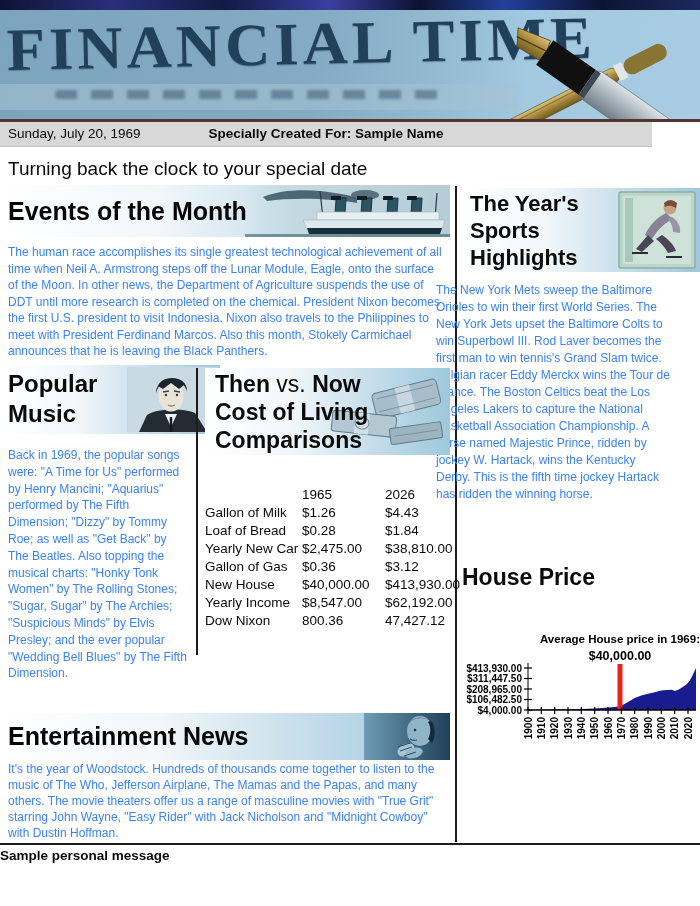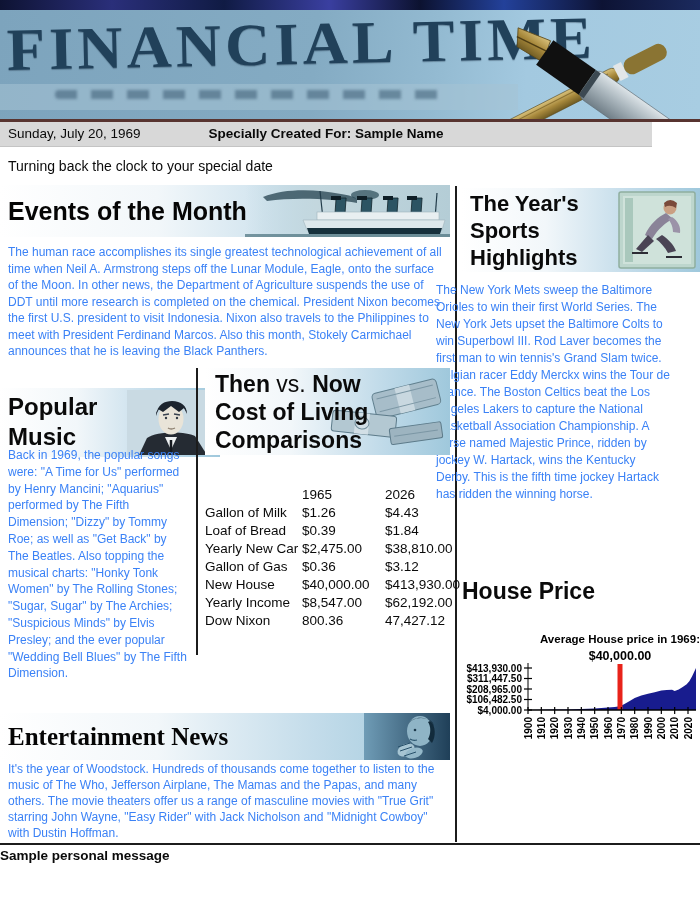--- a/index.html
+++ b/index.html
@@ -18,61 +18,61 @@
   .masthead-bottomline{position:absolute;left:0;bottom:0;width:100%;height:3px;background:#583430;}
   .masthead-title{position:absolute;left:6px;top:16px;font-family:"Liberation Serif","DejaVu Serif",serif;
     font-size:60px;font-weight:600;color:#21415a;letter-spacing:4px;white-space:nowrap;
     transform:rotate(-1.2deg) scaleX(1.04);transform-origin:left top;text-shadow:0 1px 1px rgba(20,40,60,.35);}
   .pen{position:absolute;right:0;top:0;width:190px;height:122px;}
 
   
   .datebar{position:absolute;left:0;top:122px;width:652px;height:24px;background:#d8d8d8;border-bottom:1px solid #c4c4c4;}
   .datebar .date{position:absolute;left:8px;top:4px;font-size:13.5px;}
   .datebar .createdfor{position:absolute;left:0;top:4px;width:100%;text-align:center;font-size:13.5px;font-weight:bold;}
-  .tagline{position:absolute;left:8px;top:158px;font-size:14px;}
+  .tagline{position:absolute;left:8px;top:158px;font-size:19px;}
 
   
   .bar{position:absolute;background:linear-gradient(90deg,#ffffff 0%,#f2f7fa 35%,#c3dcea 70%,#9fc8dc 100%);}
   .bar-title{font-weight:bold;color:#050505;}
   .body-text{position:absolute;font-size:12px;line-height:16.5px;color:#3b82f6;}
   .vdivider{position:absolute;width:2px;background:#1c1c1c;}
 
   
   .events-bar{left:0;top:185px;width:450px;height:52px;}
   .events-bar .bar-title{position:absolute;left:8px;top:0;line-height:52px;font-size:25px;}
   .ship{position:absolute;right:0;top:0;width:205px;height:52px;}
   .events-body{left:8px;top:244px;width:437px;}
 
   
   .div-right{left:455px;top:186px;height:656px;}
   .sports-bar{left:462px;top:188px;width:238px;height:84px;}
   .sports-title{position:absolute;left:8px;top:2px;font-size:22px;font-weight:bold;line-height:27px;}
   .stamp{position:absolute;right:4px;top:3px;width:78px;height:78px;}
   .sports-body{left:436px;top:282px;width:234px;}
-  .house-title{position:absolute;left:462px;top:578px;font-size:23px;font-weight:bold;}
+  .house-title{position:absolute;left:462px;top:564px;font-size:23px;font-weight:bold;}
   .chart{position:absolute;left:458px;top:630px;width:242px;height:150px;}
 
   
-  .music-bar{left:0;top:388px;width:220px;height:69px;}
+  .music-bar{left:0;top:365px;width:220px;height:69px;}
   .music-title{position:absolute;left:8px;top:4px;font-size:24px;font-weight:bold;line-height:30px;}
   .elvis{position:absolute;right:2px;top:2px;width:91px;height:65px;}
   .music-body{left:8px;top:447px;width:181px;}
   .div-mid{left:196px;top:368px;height:287px;}
 
   
   .cost-bar{left:205px;top:368px;width:245px;height:87px;}
   .cost-title{position:absolute;left:10px;top:2px;font-size:23px;font-weight:bold;line-height:28px;}
   .cost-title .vs{font-weight:normal;}
   .money{position:absolute;right:2px;top:5px;width:126px;height:78px;}
   .cost-table{position:absolute;left:205px;top:486px;width:245px;display:grid;
     grid-template-columns:97px 83px 65px;font-size:13.5px;line-height:18px;}
   .tcell{white-space:nowrap;}
 
   
-  .ent-bar{left:0;top:713px;width:450px;height:47px;font-family:Liberation Serif, serif;}
+  .ent-bar{left:0;top:713px;width:450px;height:47px;}
   .ent-bar .bar-title{position:absolute;left:8px;top:0;line-height:47px;font-size:25px;}
   .man{position:absolute;right:0;top:0;width:86px;height:47px;}
   .ent-body{left:8px;top:761px;width:440px;line-height:16px;}
 
   .footer-hr{position:absolute;left:0;top:843px;width:700px;height:2px;background:#1c1c1c;}
   .personal-msg{position:absolute;left:0;top:848px;width:700px;text-align:left;font-size:13.5px;font-weight:bold;}
 </style>
 </head>
 <body>
 
@@ -226,21 +226,21 @@
     </div>
   </div>
   <div class="cost-table">
       <div class="tcell"></div>
       <div class="tcell">1965</div>
       <div class="tcell">2026</div>
       <div class="tcell">Gallon of Milk</div>
       <div class="tcell">$1.26</div>
       <div class="tcell">$4.43</div>
       <div class="tcell">Loaf of Bread</div>
-      <div class="tcell">$0.39</div>
+      <div class="tcell">$0.28</div>
       <div class="tcell">$1.84</div>
       <div class="tcell">Yearly New Car</div>
       <div class="tcell">$2,475.00</div>
       <div class="tcell">$38,810.00</div>
       <div class="tcell">Gallon of Gas</div>
       <div class="tcell">$0.36</div>
       <div class="tcell">$3.12</div>
       <div class="tcell">New House</div>
       <div class="tcell">$40,000.00</div>
       <div class="tcell">$413,930.00</div>

